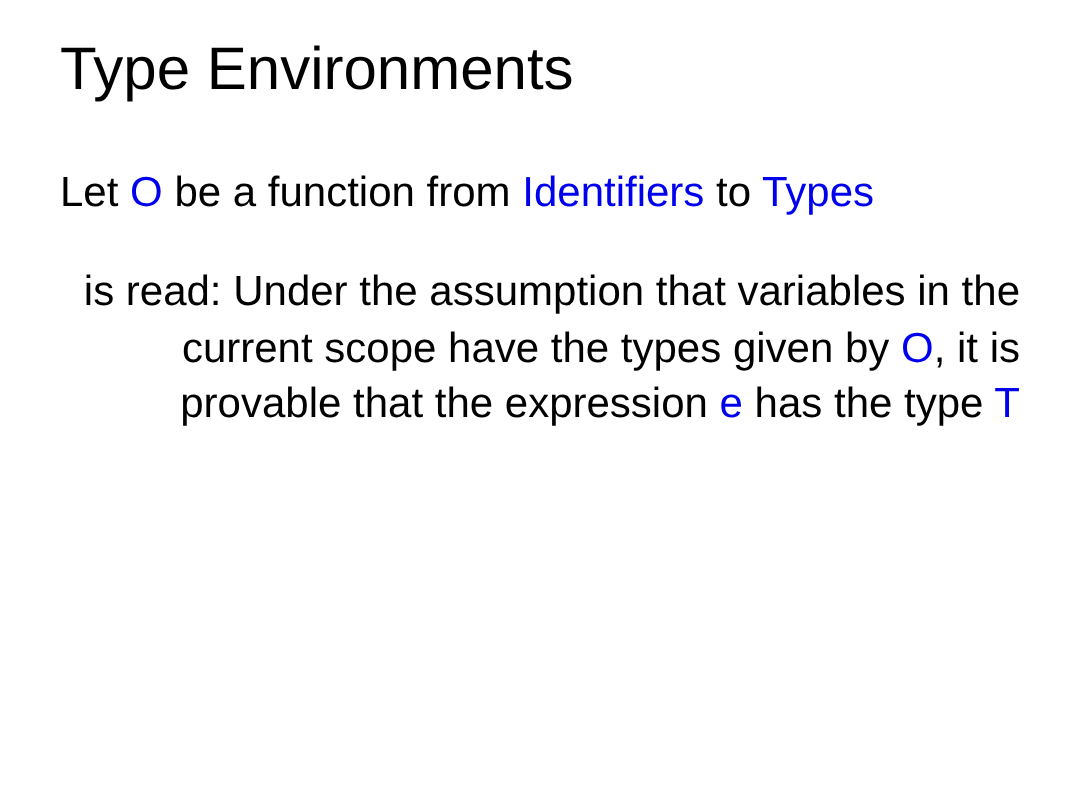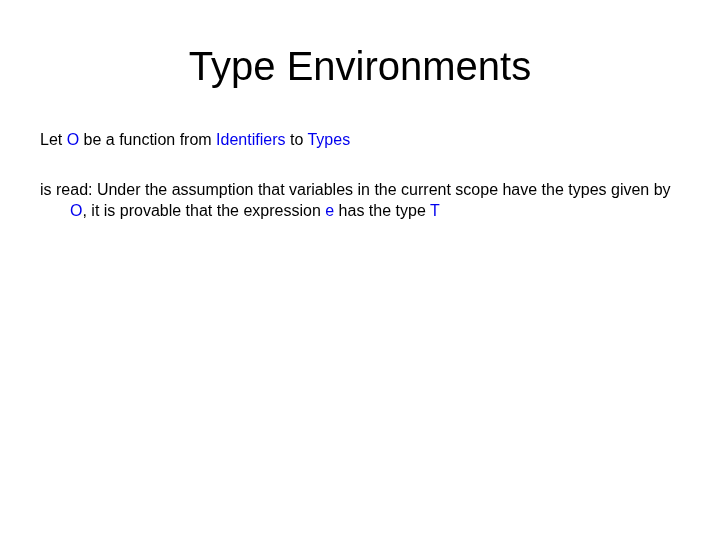--- a/index.html
+++ b/index.html
@@ -10,36 +10,36 @@
       font-family: Arial, Helvetica, sans-serif;
       color: #000000;
       overflow: hidden;
     }
     .slide {
       width: 100%;
       height: 100%;
       padding: 20px 40px;
     }
     .title {
-      text-align: center;
       font-size: 40px;
       font-weight: normal;
-      margin-top: 24px;
+      margin-top: 4px;
       margin-bottom: 40px;
     }
     .body-text {
-      font-size: 16px;
+      font-size: 28px;
       line-height: 1.35;
     }
     .para {
       margin-bottom: 28px;
     }
     .para-hanging {
       padding-left: 30px;
       text-indent: -30px;
+      text-align: right;
     }
     .blue { color: #0000ee; }
     .bold { font-weight: bold; }
   </style>
 </head>
 <body>
 
 <div class="slide">
   <h1 class="title">Type Environments</h1>
 

